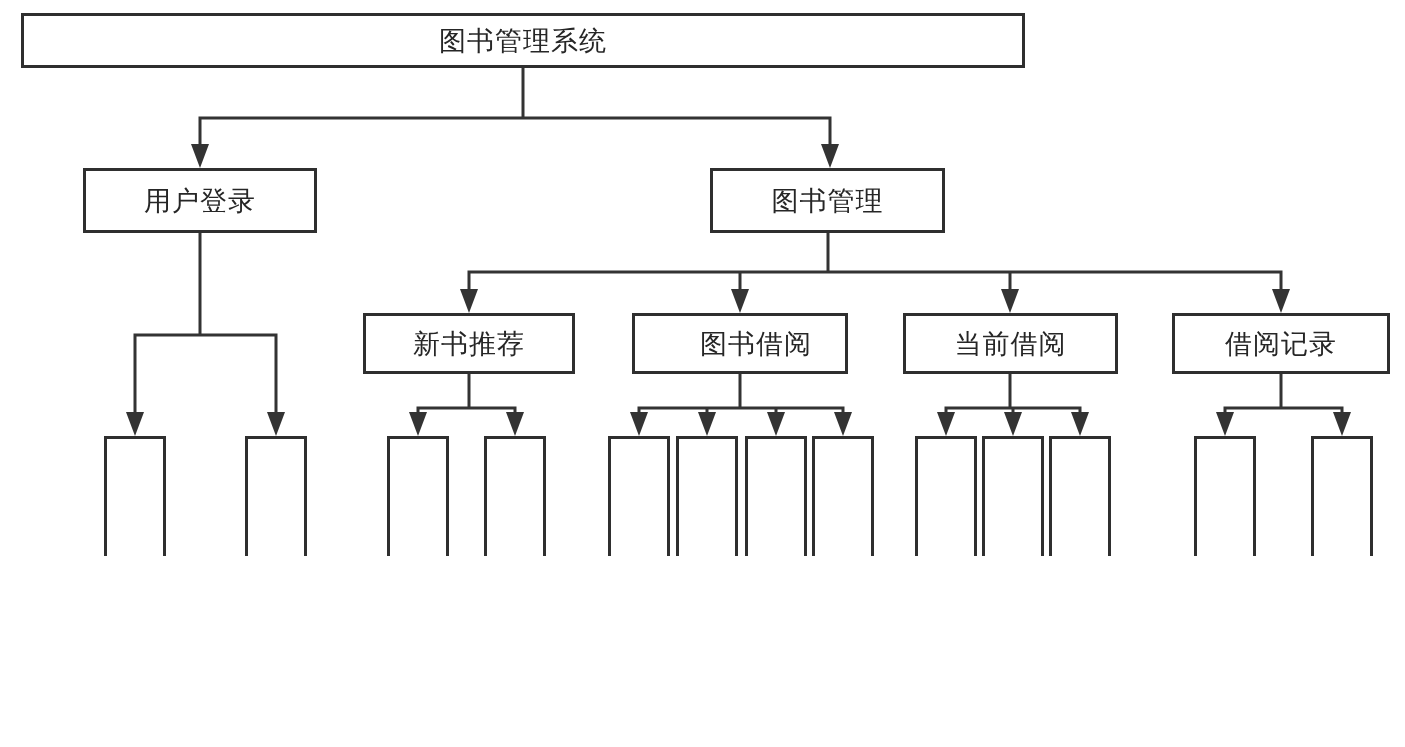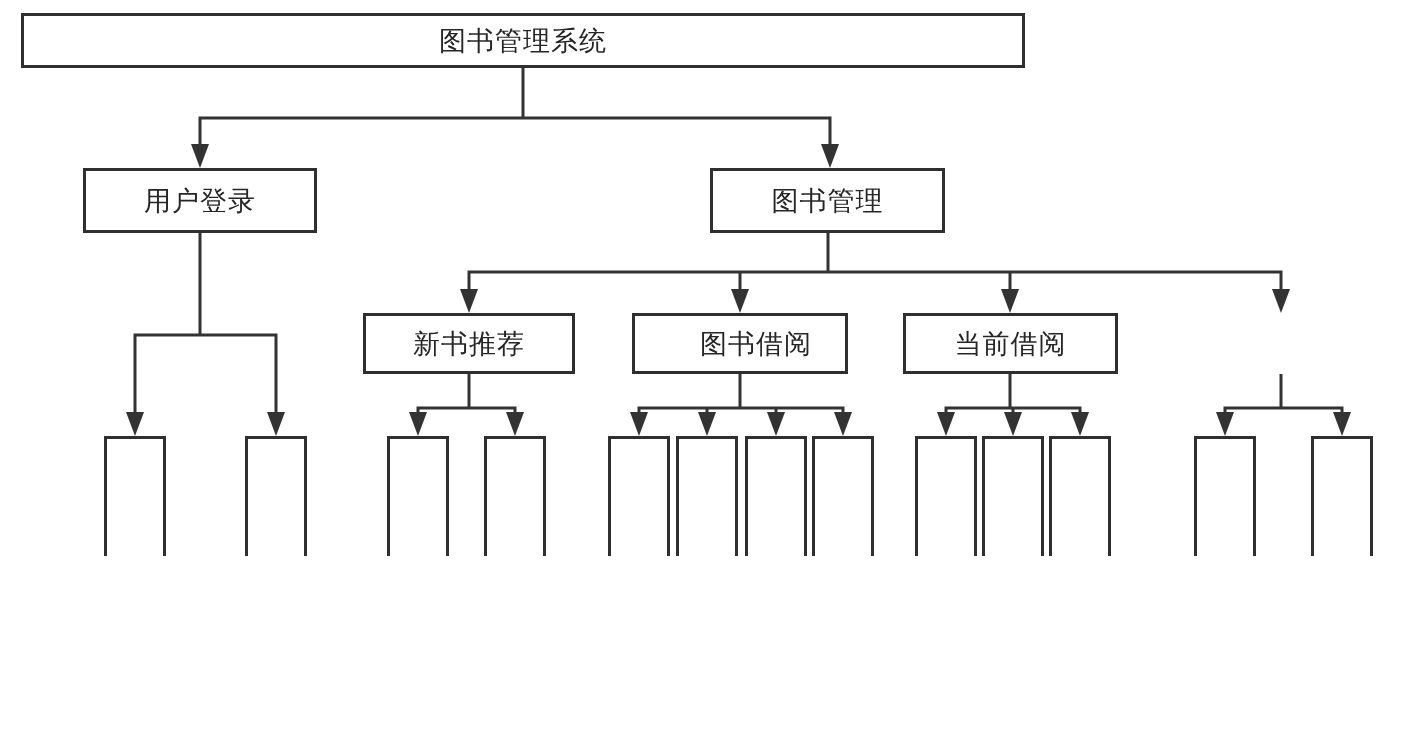--- a/index.html
+++ b/index.html
@@ -117,20 +117,23 @@
 
   <div class="box hbox" style="left:363px; top:313px; width:212px; height:61px;">
     <span>新书推荐</span>
   </div>
   <div class="box hbox" style="left:632px; top:313px; width:216px; height:61px;padding-left:32px;">
     <span>图书借阅</span>
   </div>
   <div class="box hbox" style="left:903px; top:313px; width:215px; height:61px;">
     <span>当前借阅</span>
   </div>
+  <div class="box hbox" style="left:1172px; top:313px; width:218px; height:61px;">
+    <span>借阅记录</span>
+  </div>
 
   <div class="box vbox" style="left:104px; top:436px;">
     <span class="vtext">用户登录</span>
   </div>
   <div class="box vbox" style="left:245px; top:436px;">
     <span class="vtext">注销登录</span>
   </div>
 
   <div class="box vbox" style="left:387px; top:436px;">
     <span class="vtext">查询图书</span>

